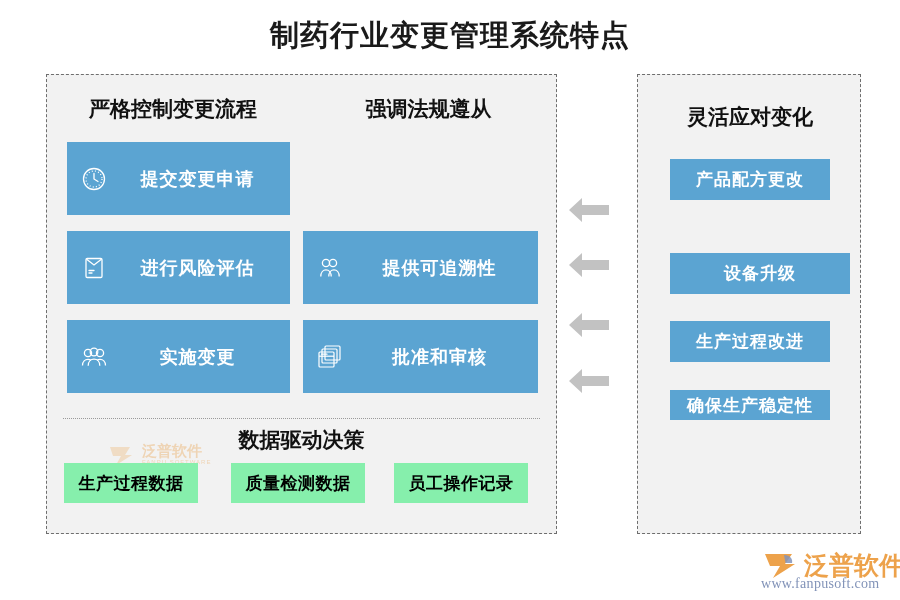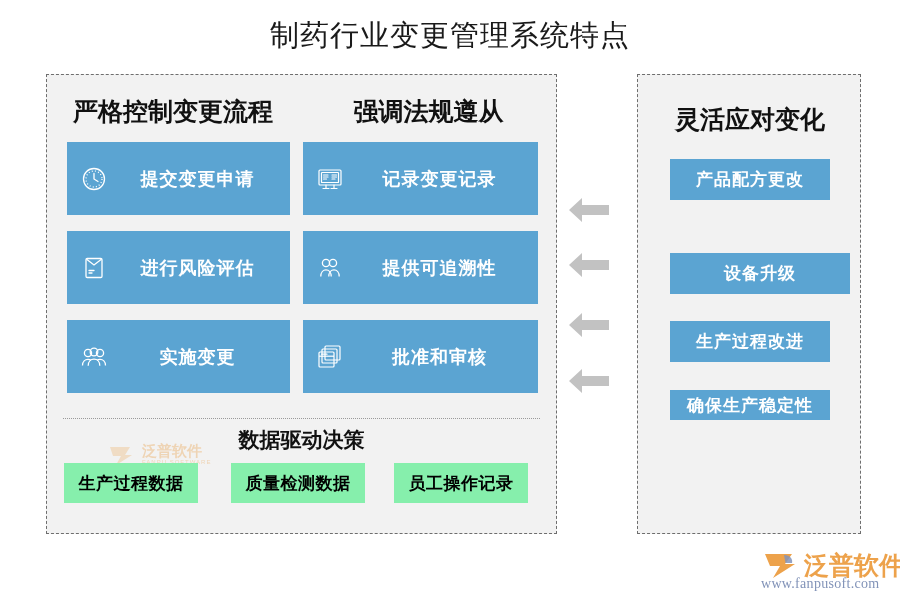--- a/index.html
+++ b/index.html
@@ -15,21 +15,21 @@
     position: relative;
   }
 
   #page-title {
     position: absolute;
     left: 0;
     top: 16px;
     width: 900px;
     text-align: center;
     font-size: 29px;
-    font-weight: normal;
+    font-weight: bold;
     color: #1a1a1a;
     letter-spacing: 1px;
     font-family: "Liberation Serif", "DejaVu Serif", serif;
   }
 
   
   .panel {
     position: absolute;
     background: #f2f2f2;
     border: 1px dashed #6e6e6e;
@@ -44,21 +44,21 @@
   #right-panel {
     left: 637px;
     top: 74px;
     width: 224px;
     height: 460px;
   }
 
   .panel-heading {
     position: absolute;
     text-align: center;
-    font-size: 25px;
+    font-size: 21px;
     font-weight: bold;
     color: #111;
     font-family: "Liberation Serif", "DejaVu Serif", serif;
     white-space: nowrap;
   }
 
   
   .blue-card {
     position: absolute;
     background: #5ba4d2;
@@ -237,32 +237,20 @@
         <circle cx="20" cy="9" r="3.6"></circle>
         <circle cx="14" cy="8" r="3.8"></circle>
         <path d="M2.5 21.5 c0-4 2.6-6.2 5.5-6.2 1.2 0 2.2.35 3.1 1"></path>
         <path d="M25.5 21.5 c0-4-2.6-6.2-5.5-6.2-1.2 0-2.2.35-3.1 1"></path>
         <path d="M8.2 21.8 c0-4.2 2.6-6.6 5.8-6.6 s5.8 2.4 5.8 6.6"></path>
       </svg>
     </span>
     <span class="card-label">实施变更</span>
   </div>
 
-  <div class="blue-card" style="left:256px; top:67px; width:235px; height:73px;">
-    <span class="card-icon">
-      <svg width="28" height="24" viewBox="0 0 28 24" fill="none" stroke="#ffffff" stroke-width="1.2">
-        <rect x="3" y="3" width="22" height="15" rx="1"></rect>
-        <rect x="5.5" y="5.5" width="17" height="10" rx="0.6"></rect>
-        <path d="M7.5 8 H12 M7.5 10 H12 M7.5 12 H10.5" stroke-linecap="round"></path>
-        <path d="M16 8 H20.5 M16 10 H20.5 M16 12 H19" stroke-linecap="round"></path>
-        <path d="M10 18 V21 M18 18 V21 M7 21.5 H13 M15 21.5 H21" stroke-linecap="round"></path>
-      </svg>
-    </span>
-    <span class="card-label">记录变更记录</span>
-  </div>
 
   <div class="blue-card" style="left:256px; top:156px; width:235px; height:73px;">
     <span class="card-icon">
       <svg width="26" height="26" viewBox="0 0 26 26" fill="none" stroke="#ffffff" stroke-width="1.3">
         <circle cx="9" cy="8" r="3.6"></circle>
         <circle cx="16" cy="8" r="3.6"></circle>
         <path d="M3.8 21.5 c0-4.2 2.4-6.6 5.2-6.6 s5.2 2.4 5.2 6.6"></path>
         <path d="M11.8 21.5 c0-4.2 2.4-6.6 5.2-6.6 s5.2 2.4 5.2 6.6"></path>
       </svg>
     </span>

